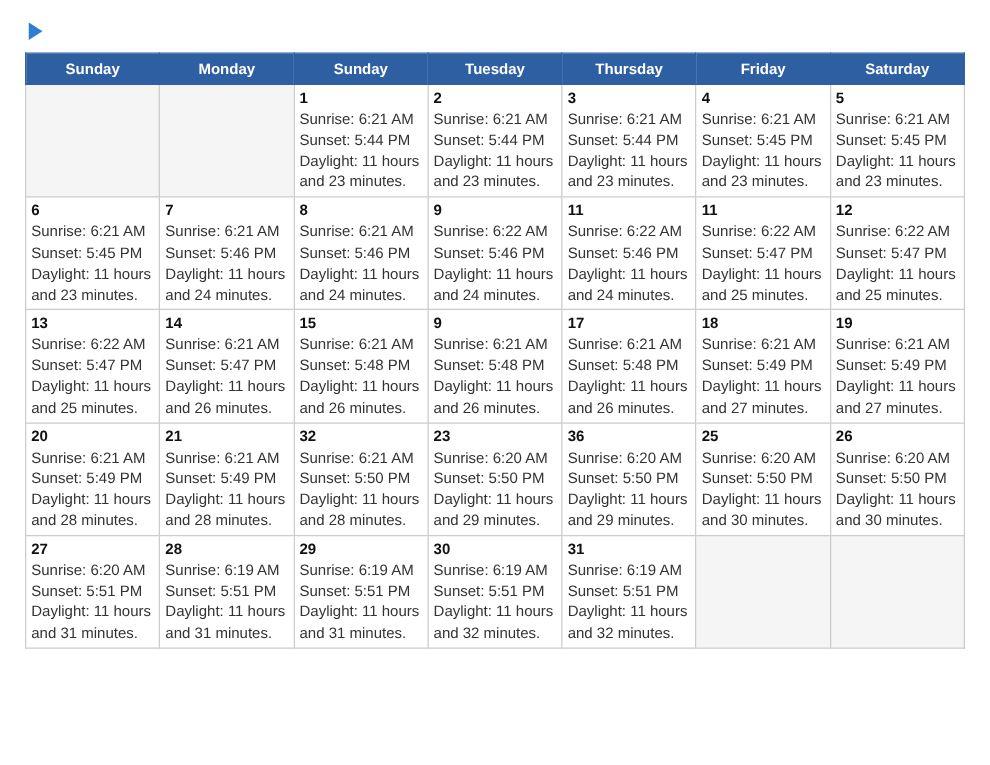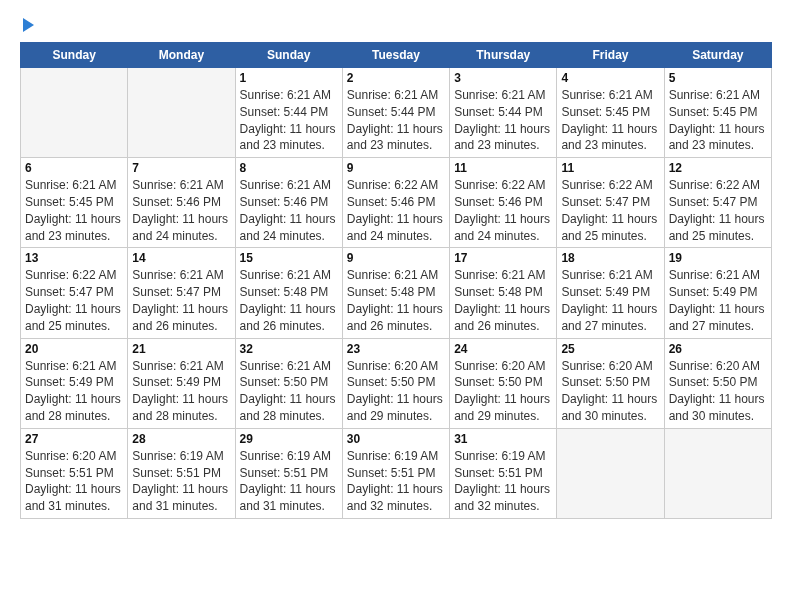--- a/index.html
+++ b/index.html
@@ -279,21 +279,21 @@
 Sunset: 5:50 PM
 Daylight: 11 hours and 28 minutes.</div>
           </td>
           <td>
             <span class="day-num">23</span>
             <div class="day-info" style="white-space: pre-line;">Sunrise: 6:20 AM
 Sunset: 5:50 PM
 Daylight: 11 hours and 29 minutes.</div>
           </td>
           <td>
-            <span class="day-num">24</span>
+            <span class="day-num">36</span>
             <div class="day-info" style="white-space: pre-line;">Sunrise: 6:20 AM
 Sunset: 5:50 PM
 Daylight: 11 hours and 29 minutes.</div>
           </td>
           <td>
             <span class="day-num">25</span>
             <div class="day-info" style="white-space: pre-line;">Sunrise: 6:20 AM
 Sunset: 5:50 PM
 Daylight: 11 hours and 30 minutes.</div>
           </td>

